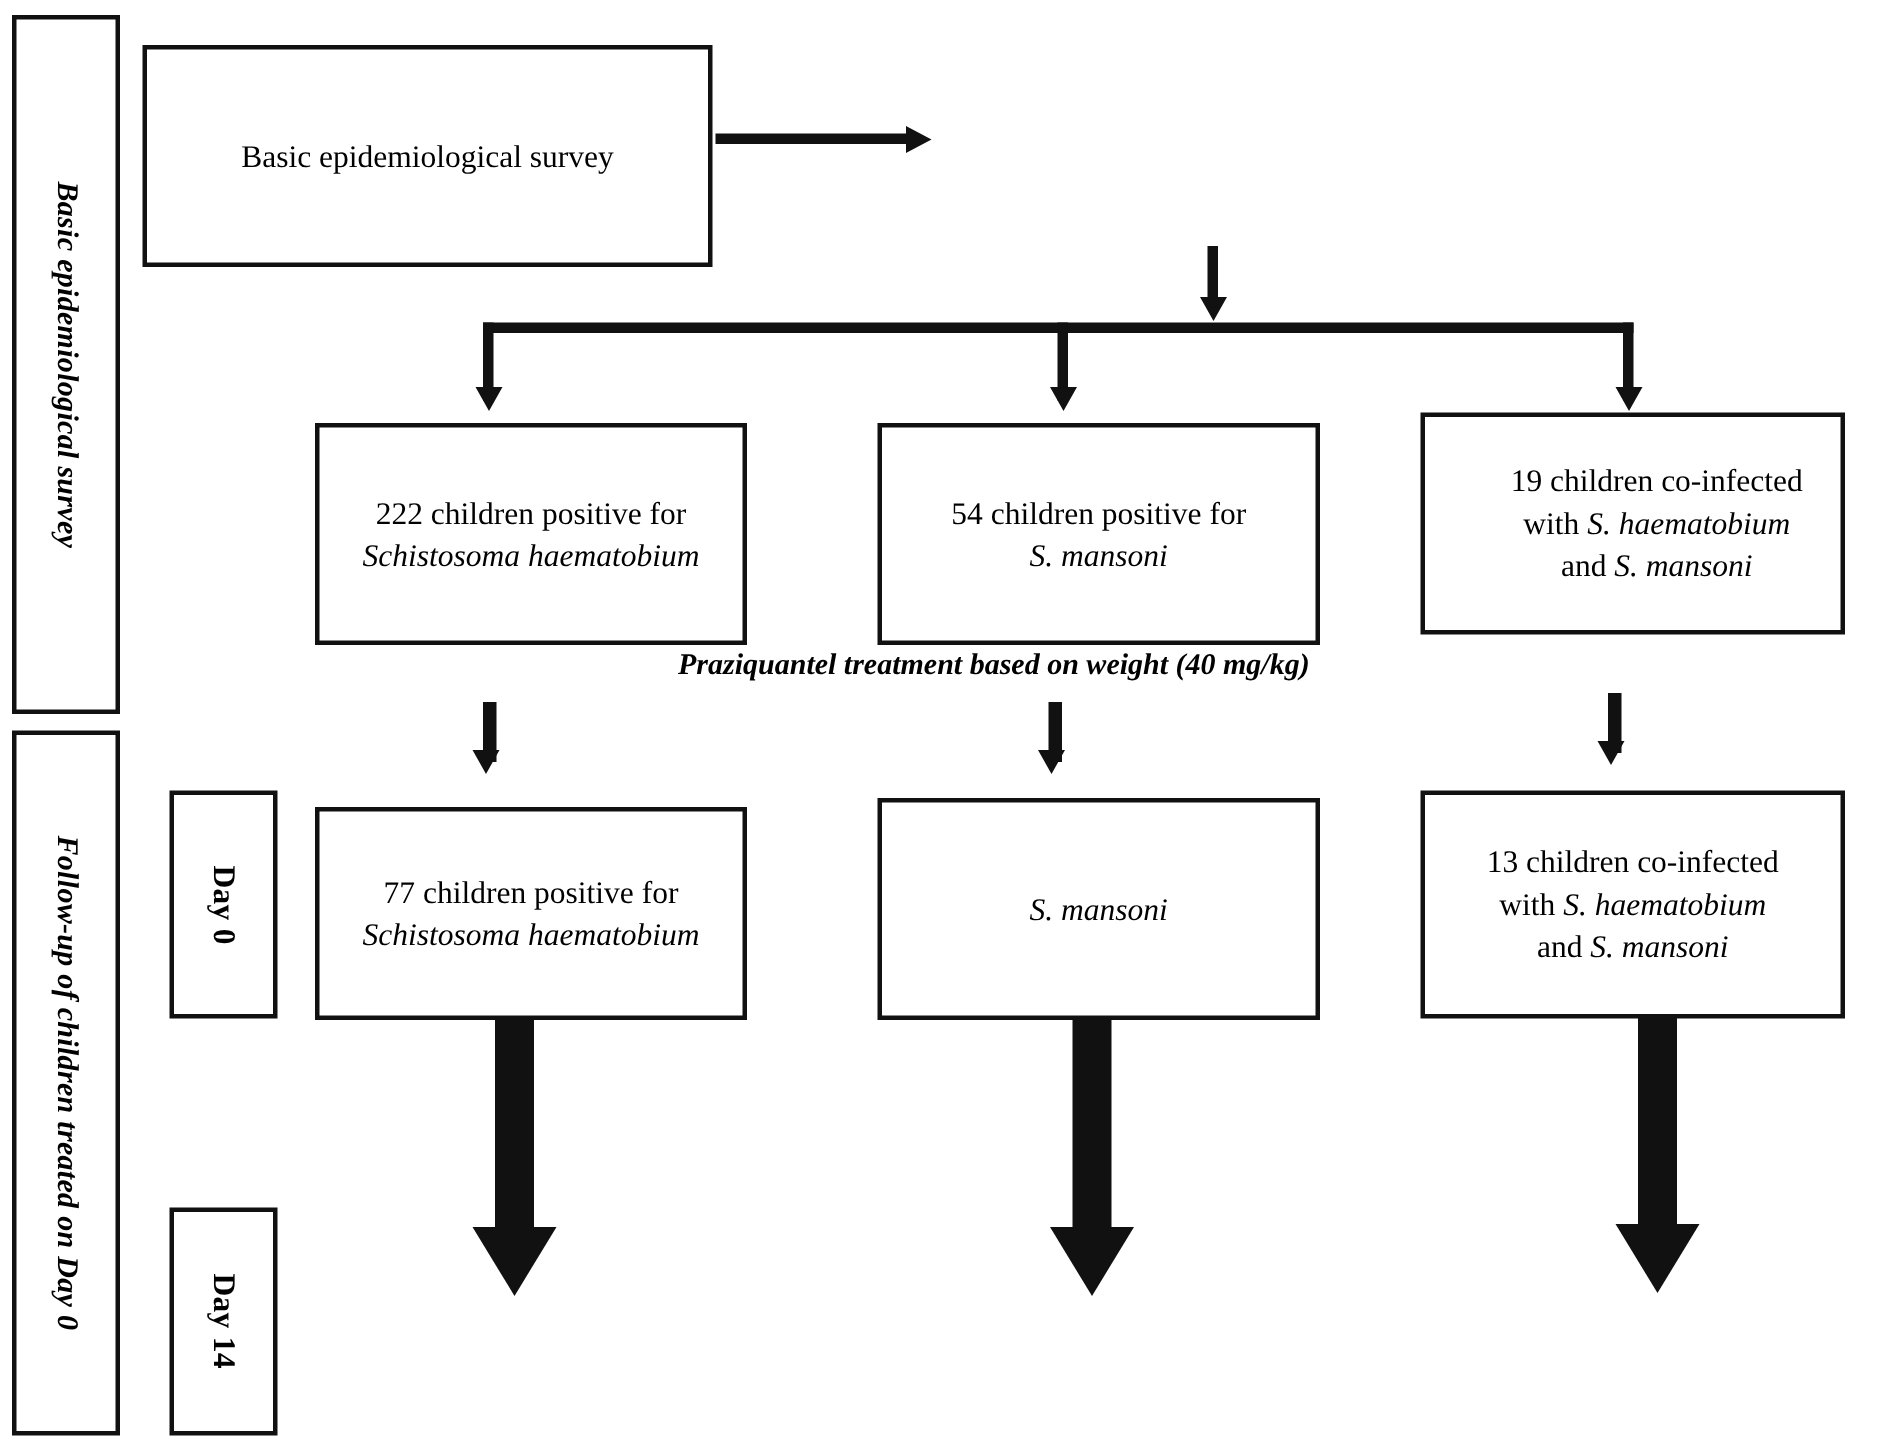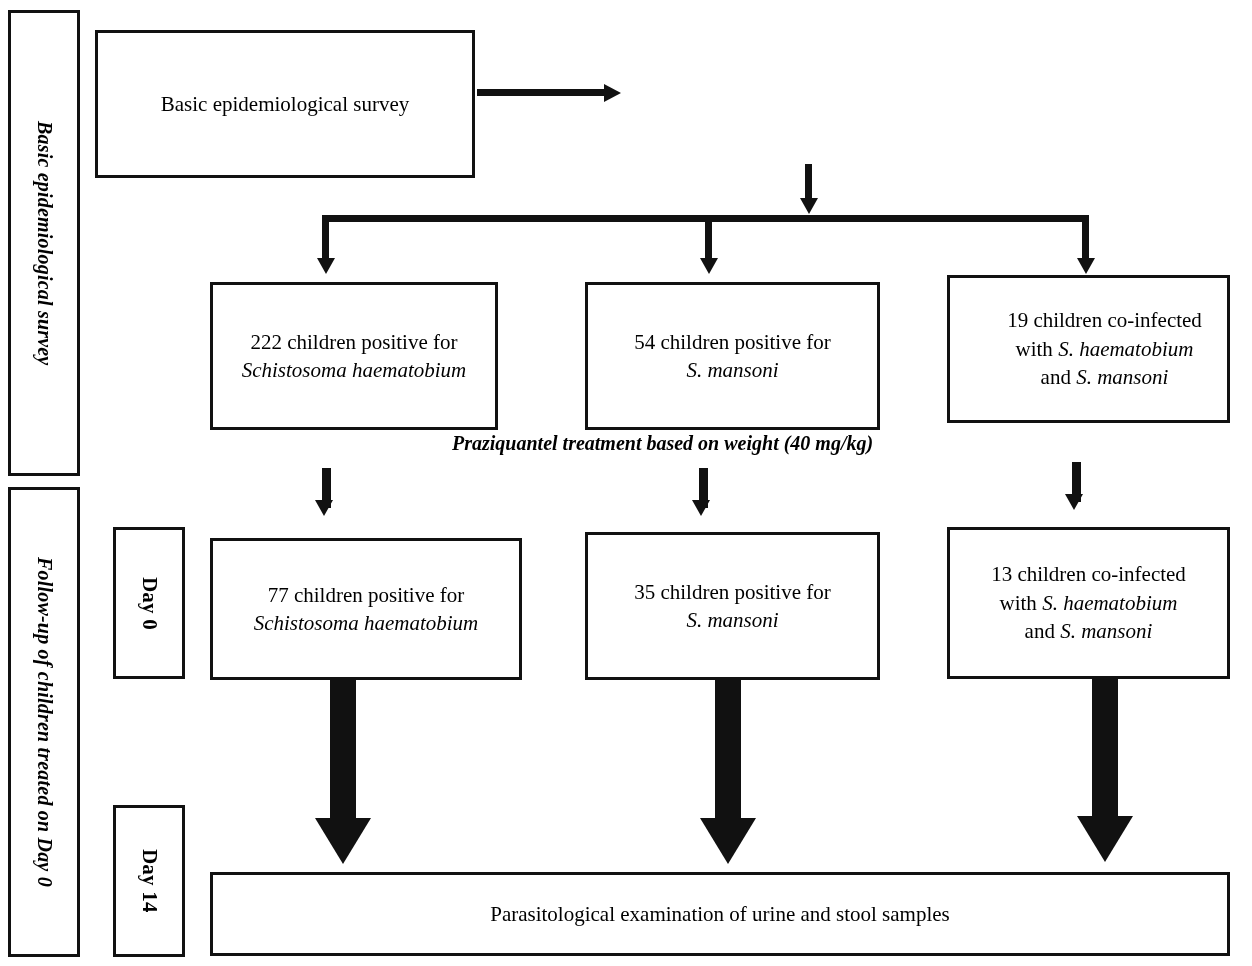--- a/index.html
+++ b/index.html
@@ -191,30 +191,29 @@
 
   <div class="vline" style="left:322px; top:468px; width:9px; height:40px;"></div>
   <div class="ahead" style="left:315px; top:500px;"></div>
 
   <div class="vline" style="left:699px; top:468px; width:9px; height:40px;"></div>
   <div class="ahead" style="left:692px; top:500px;"></div>
 
   <div class="vline" style="left:1072px; top:462px; width:9px; height:40px;"></div>
   <div class="ahead" style="left:1065px; top:494px;"></div>
 
-  <div class="box" style="left:210px; top:538px; width:312px; height:142px;align-items:center;">
+  <div class="box" style="left:210px; top:538px; width:288px; height:142px;align-items:center;">
     <span>
       <span class="txt">77 children positive for</span>
       <span class="txt ital">Schistosoma haematobium</span>
     </span>
   </div>
 
   <div class="box" style="left:585px; top:532px; width:295px; height:148px;">
     <span>
-      <span class="txt">35 children positive for</span>
       <span class="txt ital">S. mansoni</span>
     </span>
   </div>
 
   <div class="box" style="left:947px; top:527px; width:283px; height:152px;align-items:center;">
     <span>
       <span class="txt">13 children co-infected</span>
       <span class="txt"><span>with </span><span class="ital">S. haematobium</span></span>
       <span class="txt"><span>and </span><span class="ital">S. mansoni</span></span>
     </span>
@@ -222,17 +221,14 @@
 
   <div class="fat-shaft" style="left:330px; top:678px; width:26px; height:148px;"></div>
   <div class="fat-head" style="left:315px; top:818px;"></div>
 
   <div class="fat-shaft" style="left:715px; top:678px; width:26px; height:148px;"></div>
   <div class="fat-head" style="left:700px; top:818px;"></div>
 
   <div class="fat-shaft" style="left:1092px; top:676px; width:26px; height:148px;"></div>
   <div class="fat-head" style="left:1077px; top:816px;"></div>
 
-  <div class="box" style="left:210px; top:872px; width:1020px; height:84px;">
-    <span class="txt">Parasitological examination of urine and stool samples</span>
-  </div>
 
 </div>
 
 </body></html>

